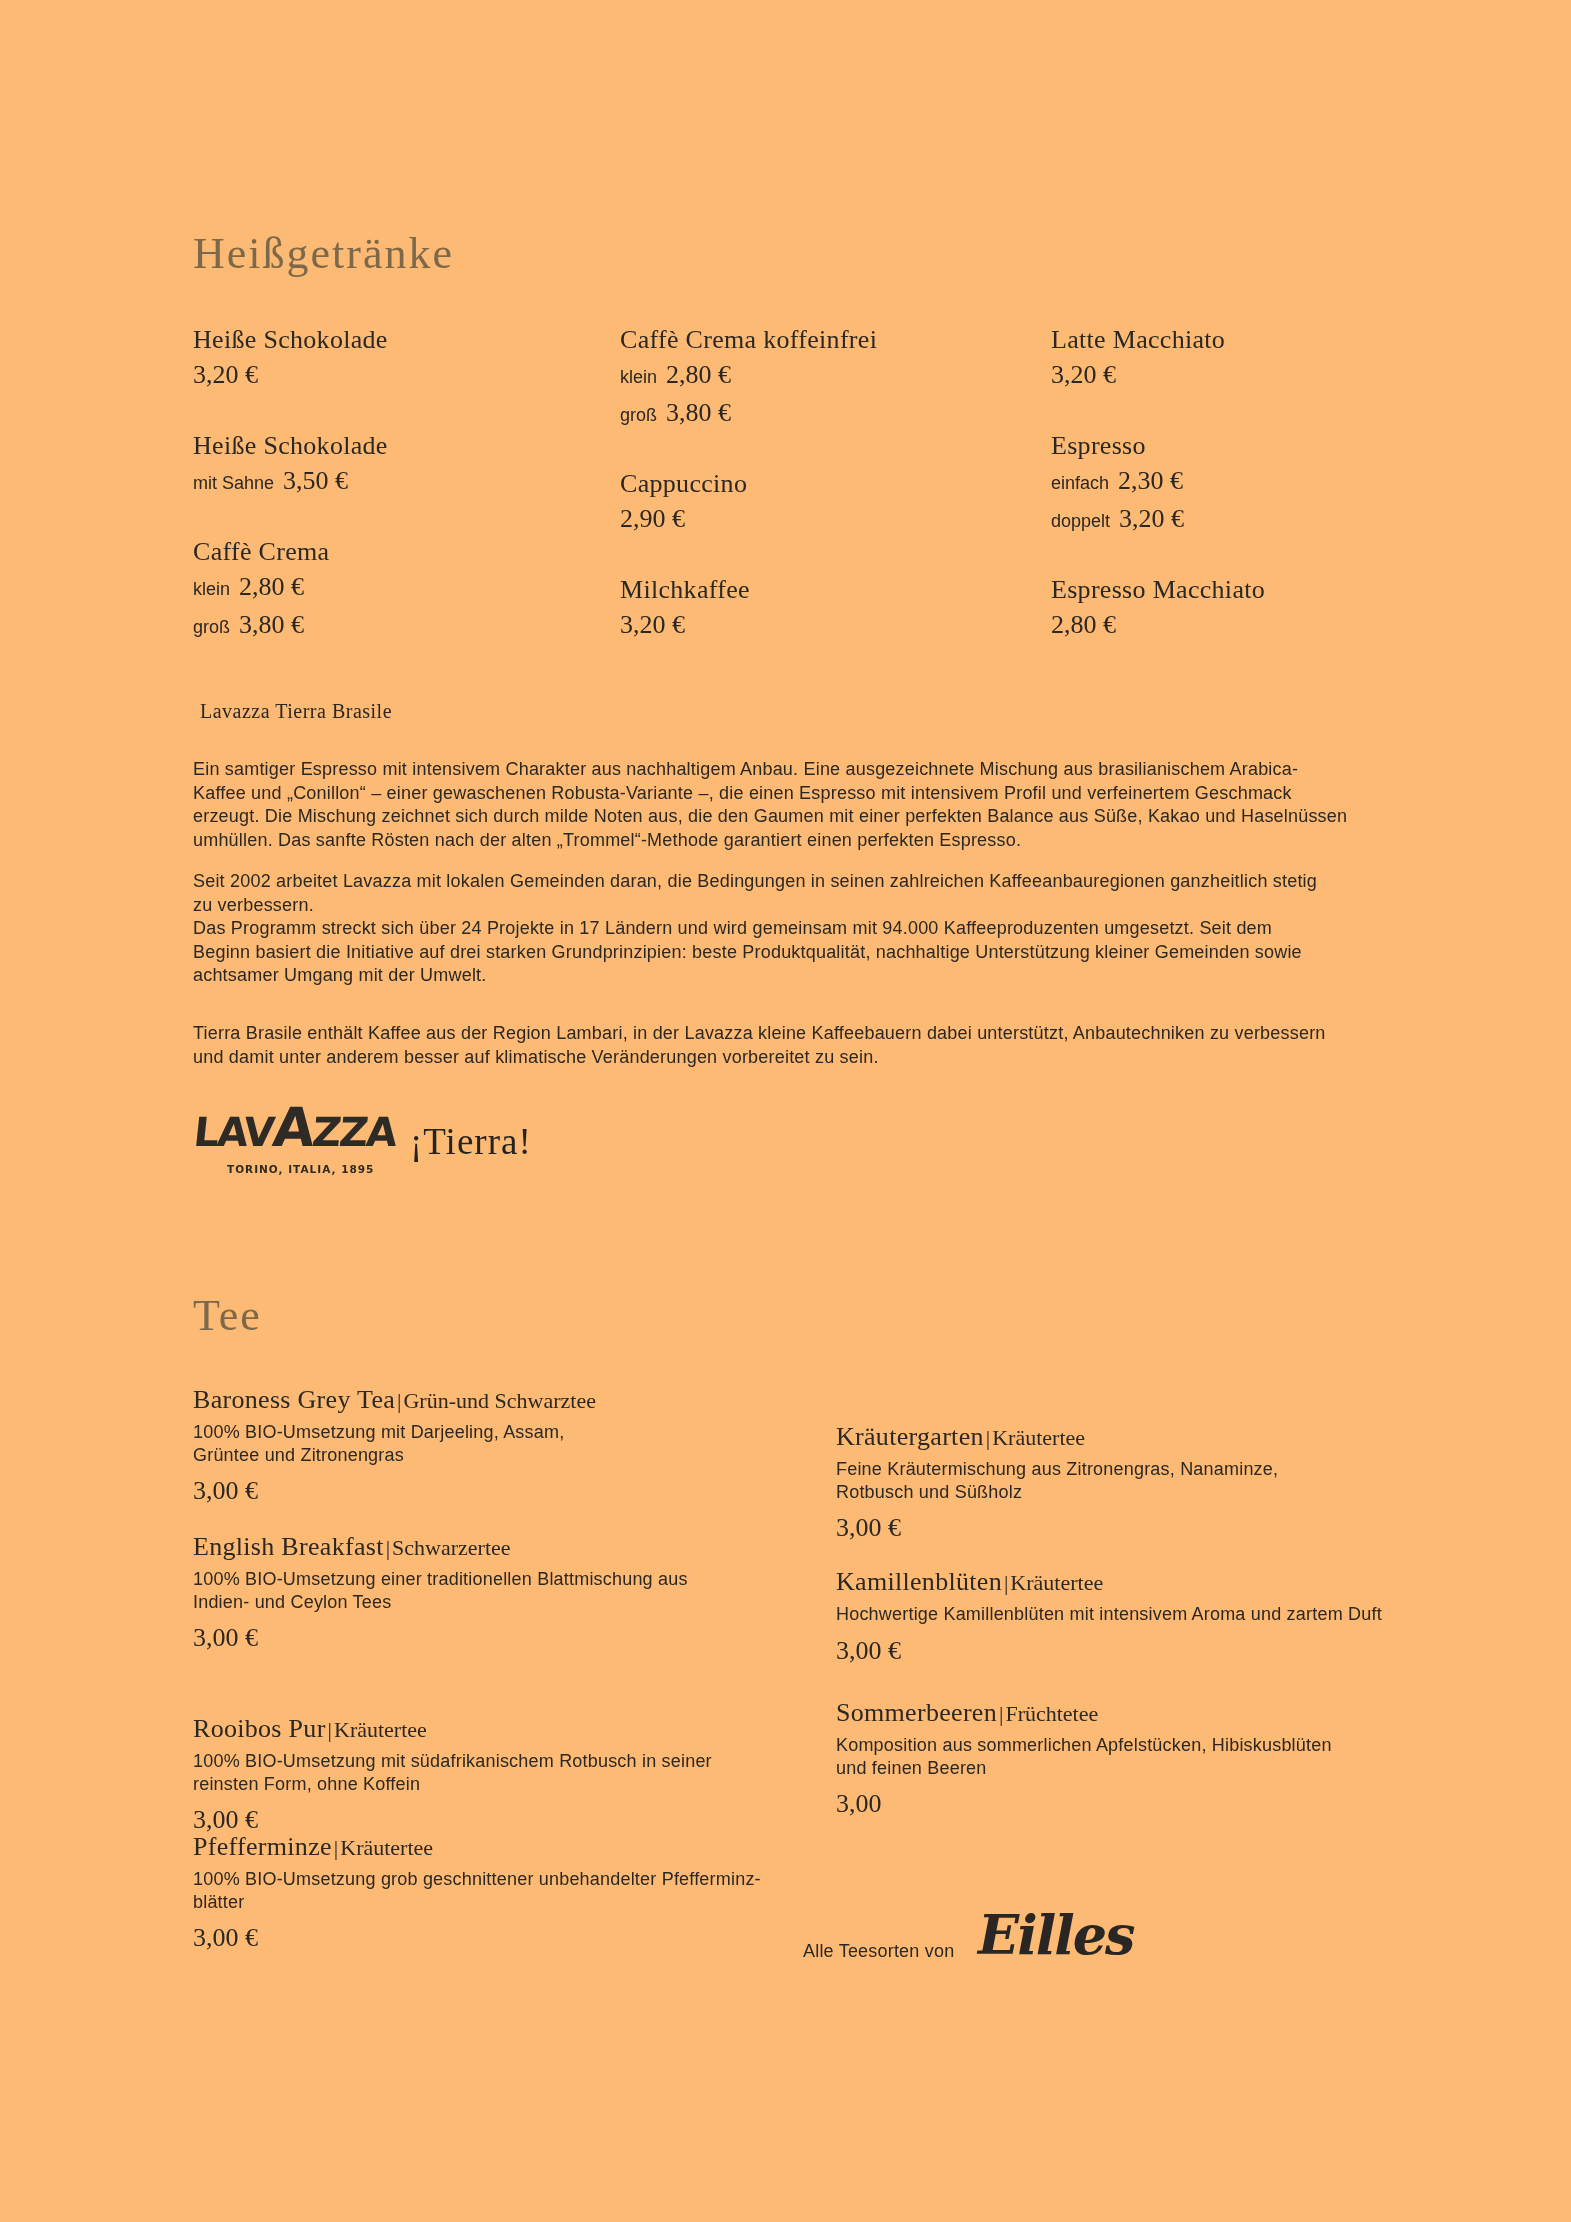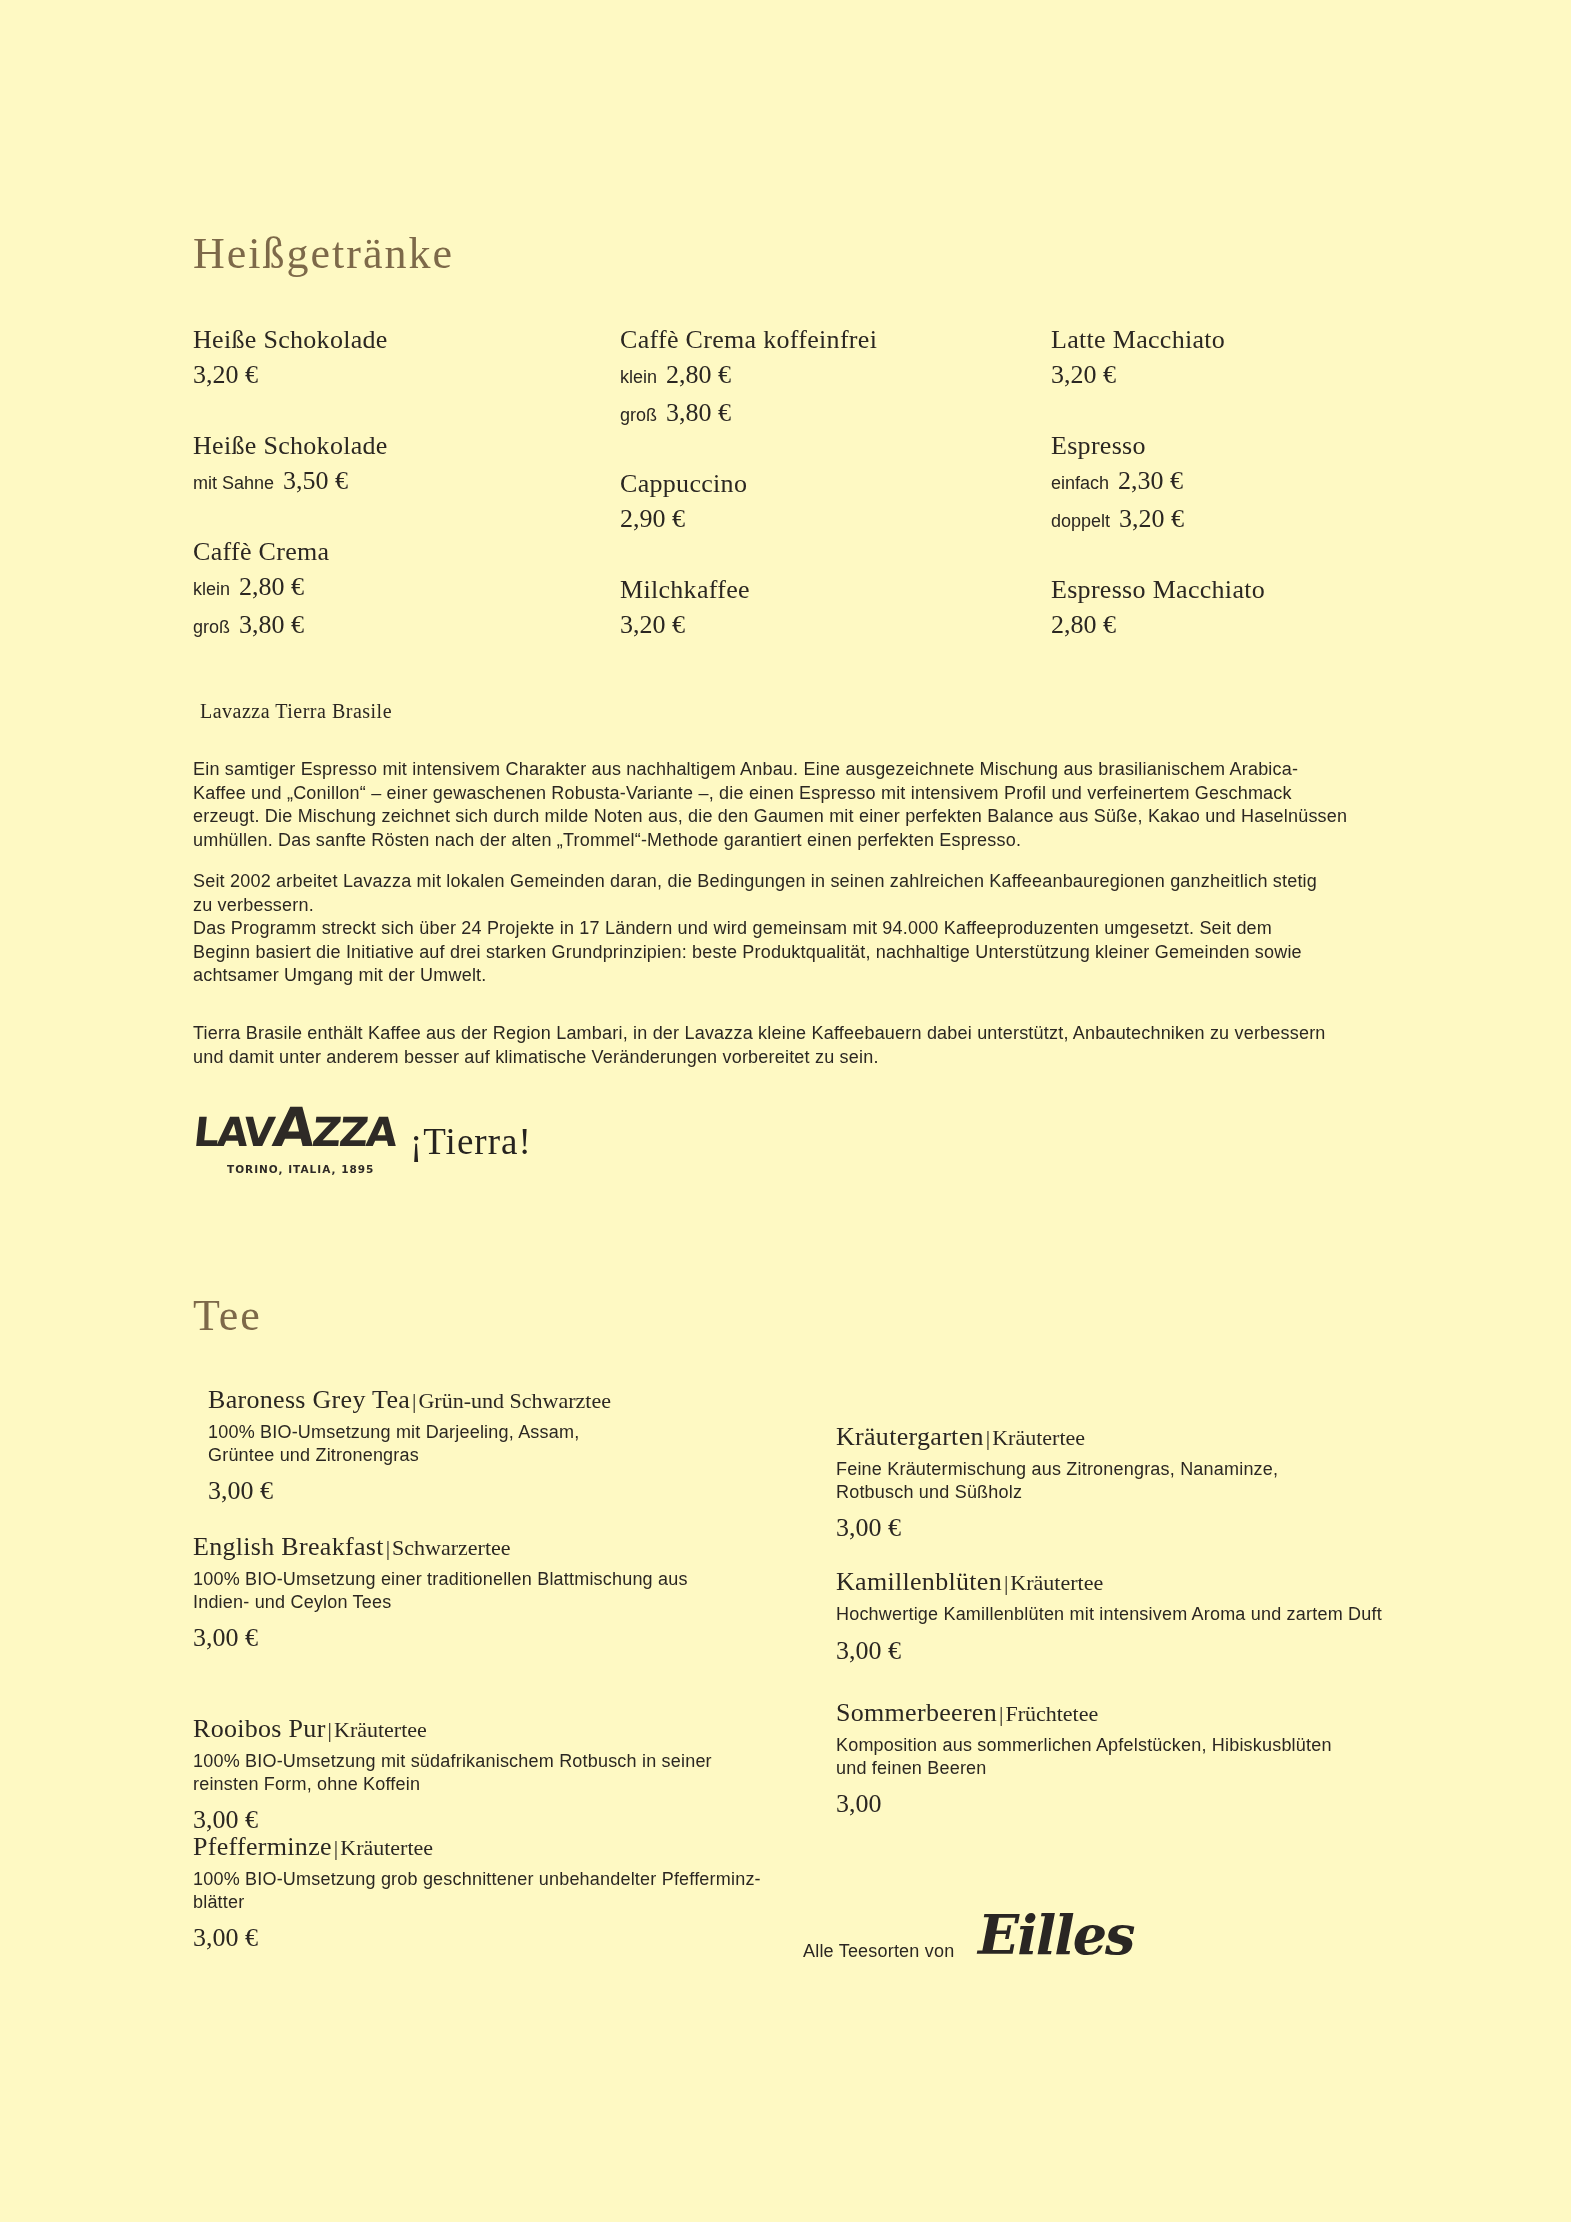--- a/index.html
+++ b/index.html
@@ -1,20 +1,20 @@
 <!DOCTYPE html>
 <html><head>
 <meta charset="utf-8">
 <style>
   html,body { margin:0; padding:0; }
   body { background:#e8e4da; }
   #page {
     position:relative;
     width:1571px; height:2222px;
-    background:#fef9c3;
+    background:#fdba74;
     overflow:hidden;
     font-family:"Liberation Sans", sans-serif;
     color:#2b2722;
   }
 
   
   .section-title {
     position:absolute; left:193px;
     font-family:"Liberation Serif", serif;
     font-size:44px; letter-spacing:2px;
@@ -77,21 +77,21 @@
 
   
   .tea-item { position:absolute; width:640px; }
   .tea-name-line { line-height:32px; white-space:nowrap; }
   .tname { font-family:"Liberation Serif", serif; font-size:26px; letter-spacing:0.3px; }
   .tsep  { font-family:"Liberation Serif", serif; font-size:22px; padding:0 2px; }
   .ttype { font-family:"Liberation Serif", serif; font-size:22px; }
   .tdesc { font-size:18px; line-height:22.5px; letter-spacing:0.2px; white-space:pre-line; margin-top:2px; }
   .tprice { font-family:"Liberation Serif", serif; font-size:26px; margin-top:10px; }
 
-  #tea-0 { left:208px; top:1384px; }
+  #tea-0 { left:193px; top:1384px; }
   #tea-1 { left:193px; top:1531px; }
   #tea-2 { left:193px; top:1681px;margin-top:32px; }
   #tea-3 { left:193px; top:1831px; }
   #tea-4 { left:836px; top:1421px; }
   #tea-5 { left:836px; top:1566px; }
   #tea-6 { left:836px; top:1697px; }
 
   
   #tea-footer-text {
     position:absolute; left:803px; top:1941px;

